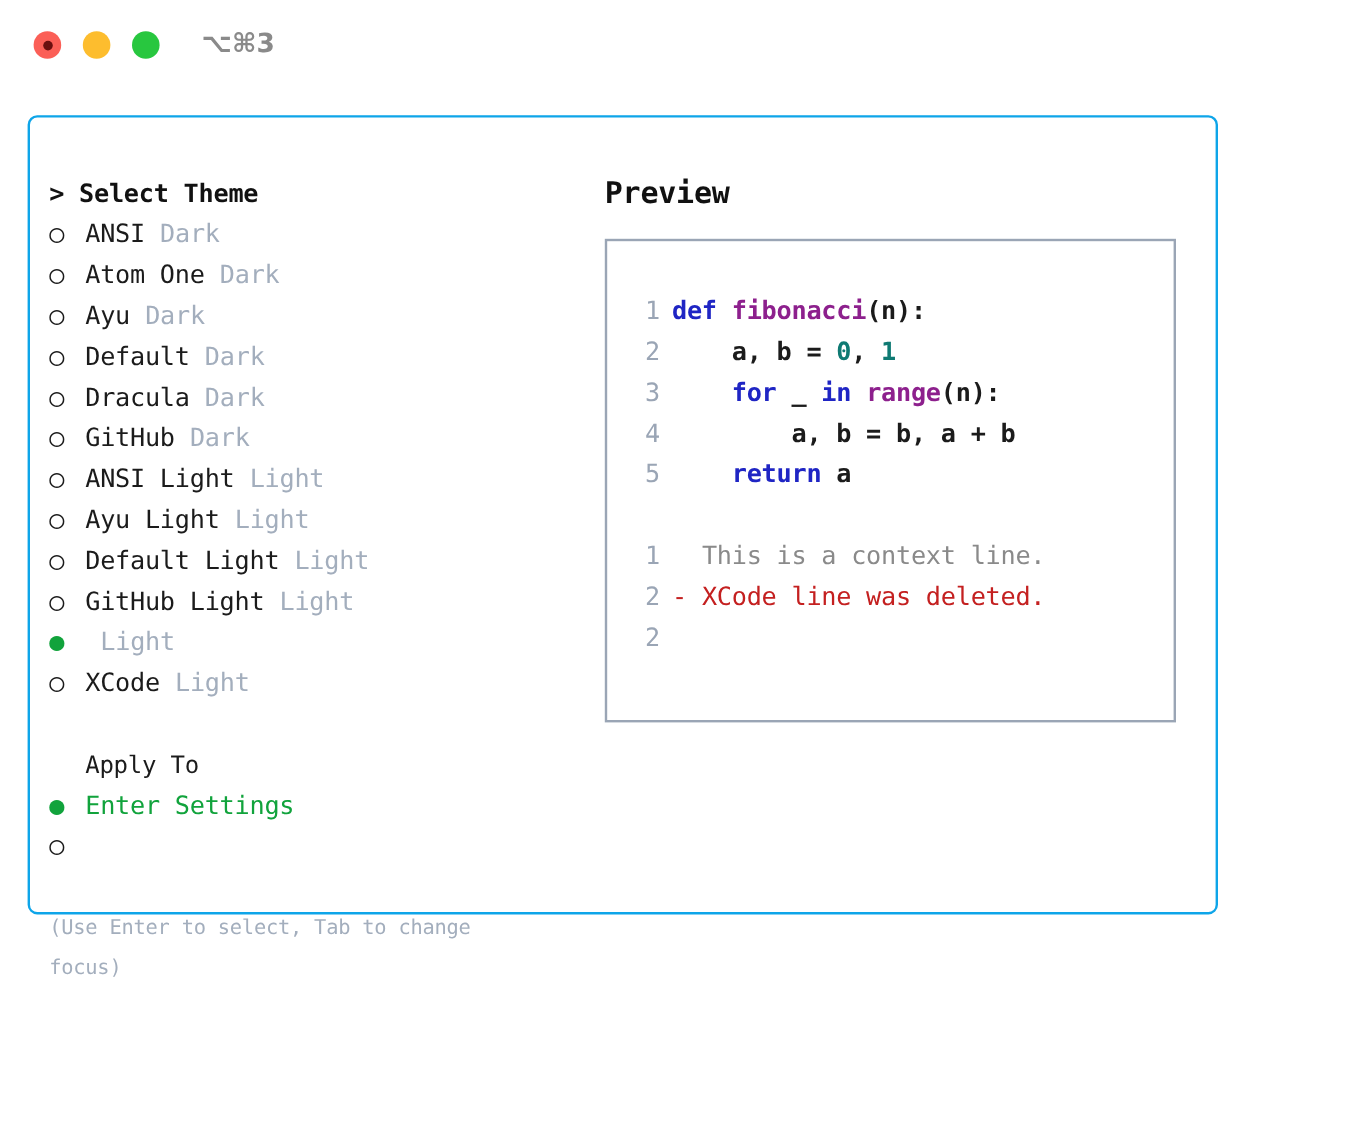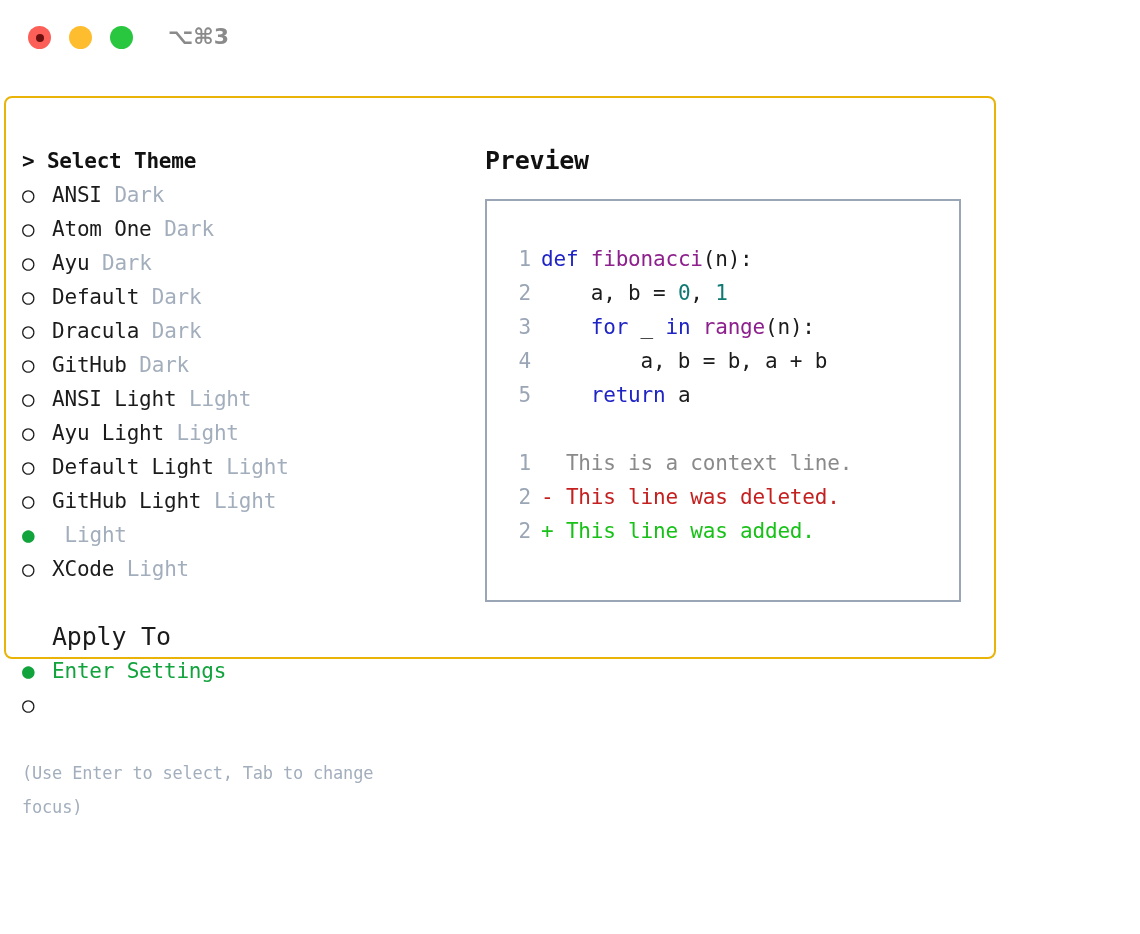--- a/index.html
+++ b/index.html
@@ -67,25 +67,25 @@
     font-size: 22px;
     font-weight: 700;
     color: #8a8a8a;
     letter-spacing: 0px;
     white-space: pre;
   }
 
   
   .panel {
     position: absolute;
-    left: 4px;
+    left: 23px;
     top: 96px;
     width: 992px;
-    height: 563px;
-    border: 2px solid #eab308;
+    height: 666px;
+    border: 2px solid #0ea5e9;
     border-radius: 8px;
     box-sizing: border-box;
     background: #ffffff;
   }
 
   
   .col-left {
     position: absolute;
     left: 16px;
     top: 46px;
@@ -101,21 +101,21 @@
   
   .section-head {
     font-size: 21px;
     font-weight: 700;
     color: #111111;
     line-height: 34px;
     white-space: pre;
     letter-spacing: -0.2px;
   }
   .subsection-head {
-    font-size: 25px;
+    font-size: 20px;
     font-weight: 400;
     color: #1b1b1b;
     line-height: 34px;
     white-space: pre;
     letter-spacing: -0.2px;
     padding-left: 30px;
   }
 
   .opt-list { margin: 0; padding: 0; }
 
@@ -180,21 +180,21 @@
     white-space: pre;
     letter-spacing: -0.2px;
   }
   .code-line .ln {
     width: 26px;
     flex: 0 0 26px;
     text-align: right;
     color: #9aa5b5;
     padding-right: 10px;
   }
-  .code-line .src { color: #1b1b1b; }
+  .code-line .src { color: #1b1b1b; font-weight: bold; }
 
   .tok-kw   { color: #1f25c4; }
   .tok-fn   { color: #8d208d; }
   .tok-num  { color: #0f7a73; }
   .tok-pl   { color: #1b1b1b; }
 
   .spacer { height: 34px; }
 
   .diff-ctx  { color: #8a8a8a; }
   .diff-del  { color: #c42020; }
@@ -255,20 +255,20 @@
         <div id="code-block">
             <div class="code-line"><span class="ln">1</span><span class="src"><span class="tok-kw">def </span><span class="tok-fn">fibonacci</span><span class="tok-pl">(n):</span></span></div>
             <div class="code-line"><span class="ln">2</span><span class="src"><span class="tok-pl">    a, b = </span><span class="tok-num">0</span><span class="tok-pl">, </span><span class="tok-num">1</span></span></div>
             <div class="code-line"><span class="ln">3</span><span class="src"><span class="tok-kw">    for </span><span class="tok-pl">_ </span><span class="tok-kw">in </span><span class="tok-fn">range</span><span class="tok-pl">(n):</span></span></div>
             <div class="code-line"><span class="ln">4</span><span class="src"><span class="tok-pl">        a, b = b, a + b</span></span></div>
             <div class="code-line"><span class="ln">5</span><span class="src"><span class="tok-kw">    return </span><span class="tok-pl">a</span></span></div>
           </div>
         <div class="spacer"></div>
         <div id="diff-block">
             <div class="code-line"><span class="ln">1</span><span class="diff-ctx"><span> </span><span> This is a context line.</span></span></div>
-            <div class="code-line"><span class="ln">2</span><span class="diff-del"><span>-</span><span> This line was deleted.</span></span></div>
-            <div class="code-line"><span class="ln">2</span><span class="diff-add"><span>+</span><span> This line was added.</span></span></div>
+            <div class="code-line"><span class="ln">2</span><span class="diff-del"><span>-</span><span> XCode line was deleted.</span></span></div>
+            <div class="code-line"><span class="ln">2</span></div>
           </div>
       </div>
     </div>
 
   </div>
 </div>
 
 </body></html>

